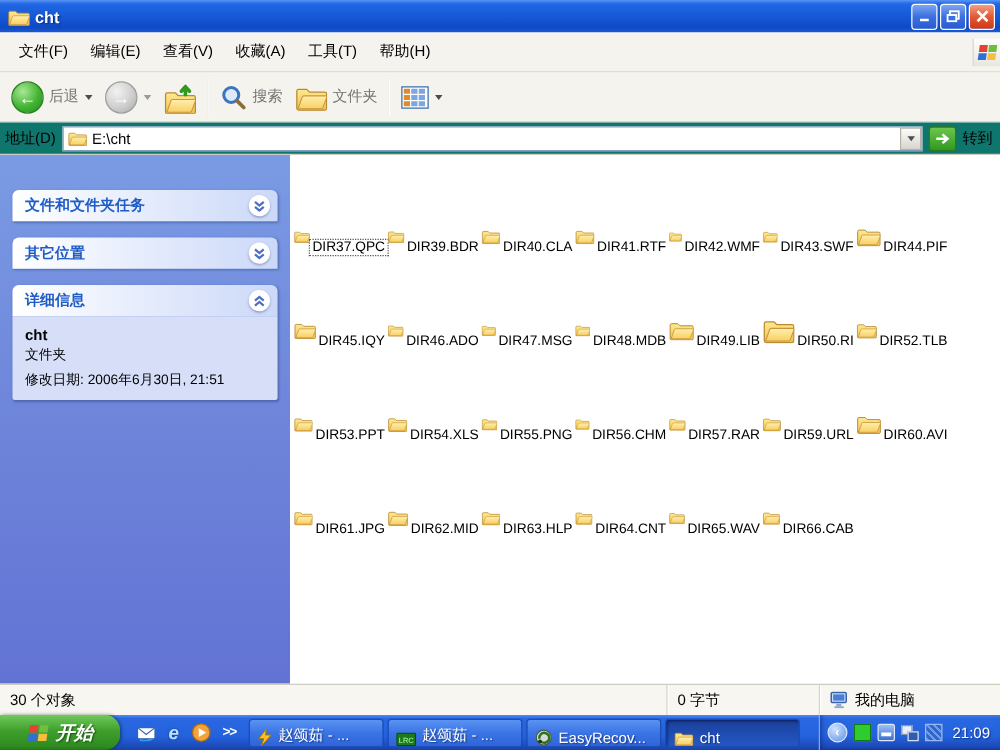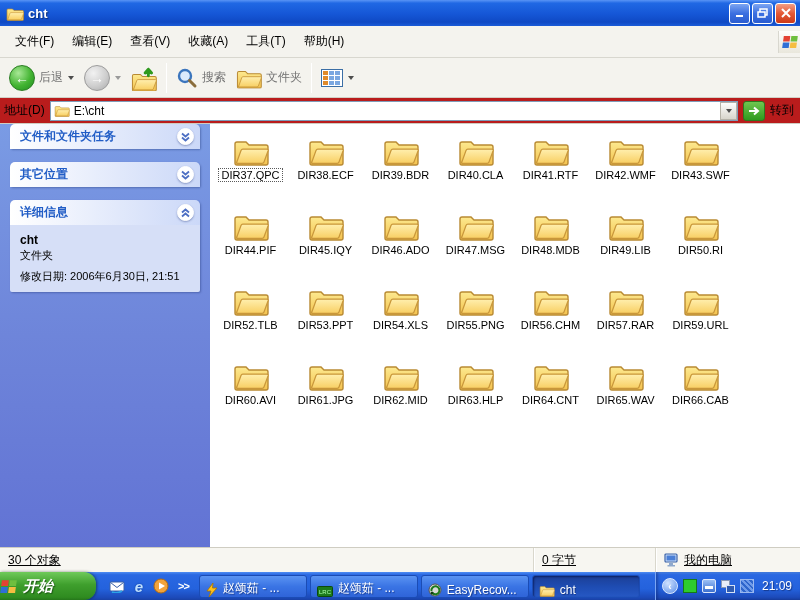--- a/index.html
+++ b/index.html
@@ -31,61 +31,61 @@
   .tsep { width:1px; height:30px; background:#d2d0c6; border-right:1px solid #fff; margin:0 4px; }
   .caret { width:0; height:0; border-left:3px solid transparent; border-right:3px solid transparent; border-top:4px solid #4d4d4d; margin-left:1px; }
   .circle-btn { width:26px; height:26px; border-radius:50%; display:flex; align-items:center; justify-content:center; }
   .circle-back { background:radial-gradient(circle at 35% 30%,#a8e896 0%,#43b432 55%,#1f8c1f 100%); border:1px solid #2a7d22; }
   .circle-fwd { background:radial-gradient(circle at 35% 30%,#f2f2f2 0%,#cfcfcf 55%,#a9a9a9 100%); border:1px solid #9c9c9c; }
   .arrow-glyph { color:#fff; font-weight:bold; font-size:14px; line-height:1; }
   .views-box { width:22px; height:18px; border:1px solid #3b6ea5; background:#fff; display:grid; grid-template-columns:5px 5px 5px; grid-template-rows:4px 4px 4px; gap:1px; padding:1px; }
   .views-box i { background:#7ba7e0; } .views-box i.o { background:#e08a2a; }
 
   
-  .addressbar { height:26px; background:#b91c1c; border-bottom:1px solid #cfcdc2; display:flex; align-items:center; padding:0 4px; gap:5px; }
+  .addressbar { height:26px; background:#0f766e; border-bottom:1px solid #cfcdc2; display:flex; align-items:center; padding:0 4px; gap:5px; }
   .addr-label { color:#000; }
   .addr-input { flex:1; height:20px; background:#fff; border:1px solid #7f9db9; display:flex; align-items:center; padding-left:3px; }
   .addr-input .ficon { width:16px; height:13px; margin-right:4px; }
   .addr-value { flex:1; font-size:12px; }
   .addr-drop { width:17px; height:18px; background:linear-gradient(180deg,#fdfdfd,#d8d5cc); border:1px solid #b5b2a8; display:flex; align-items:center; justify-content:center; }
   .go-btn { width:22px; height:20px; border-radius:3px; border:1px solid #2c7a1f; background:linear-gradient(180deg,#6fc64f,#2f9a1e); display:flex; align-items:center; justify-content:center; color:#fff; font-weight:bold; }
   .go-label { color:#000; margin-right:2px; }
 
   
   .content { flex:1; display:flex; min-height:0; }
-  .sidebar { width:210px; background:linear-gradient(180deg,#7a9be4 0%,#6e85da 50%,#6273d4 100%); padding:0 10px; overflow:hidden; }
+  .sidebar { width:232px; background:linear-gradient(180deg,#7a9be4 0%,#6e85da 50%,#6273d4 100%); padding:28px 10px; overflow:hidden; }
   .panel { margin-bottom:13px; border-radius:5px 5px 2px 2px; box-shadow:1px 1px 2px rgba(20,40,100,.35); }
   .panel-head { height:25px; border-radius:5px 5px 0 0; background:linear-gradient(90deg,#fff 0%,#cbd8f8 100%);
     display:flex; align-items:center; justify-content:space-between; padding:0 6px 0 10px; cursor:default; }
   .panel-title { color:#215dc6; font-weight:bold; font-size:12px; }
   .chev-btn { width:17px; height:17px; border-radius:50%; background:#fff; border:1px solid #fff; box-shadow:0 1px 2px rgba(30,50,120,.4); display:flex; align-items:center; justify-content:center; }
   .panel-body { background:#d6dff7; border-radius:0 0 2px 2px; padding:8px 10px; font-size:11px; color:#000; }
   .pb-name { font-weight:bold; font-size:12px; }
   .pb-line { margin-top:1px; }
   .pb-modified { margin-top:6px; line-height:1.35; }
 
   .main { flex:1; background:#fff; overflow:hidden; }
   .file-grid { display:grid; grid-template-columns:repeat(7,75px); grid-auto-rows:75px; padding:5px 0 0 3px; }
-  .cell { display:flex; flex-direction:column; align-items:center; padding-top:7px; cursor:default; }
+  .cell { display:flex; flex-direction:row; align-items:flex-end; padding-top:7px; cursor:default; }
   .cell svg { width:36px; height:30px; }
   .flabel { margin-top:3px; font-size:11px; color:#000; padding:0 2px; white-space:nowrap; }
   .cell.selected .flabel { outline:1px dotted #5a5a5a; }
 
   
   .statusbar { height:25px; background:#f7f6f1; border-top:1px solid #cfcdc2; display:flex; align-items:center; font-size:12px; color:#000; }
-  .sb-sec { height:100%; display:flex; align-items:center; padding:0 8px;text-decoration:underline; }
+  .sb-sec { height:100%; display:flex; align-items:center; padding:0 8px; }
   .sb-left { flex:1; }
   .sb-mid { width:122px; border-left:1px solid #d9d7cc; box-shadow:inset 1px 0 0 #fff; }
   .sb-right { width:145px; border-left:1px solid #d9d7cc; box-shadow:inset 1px 0 0 #fff; gap:5px; }
 
   
   .taskbar { height:28px; background:linear-gradient(180deg,#4f8df2 0%,#2a68e2 10%,#2462dd 60%,#1c49b8 92%,#1941a5 100%); display:flex; align-items:stretch; }
   .start-btn { width:96px; border-radius:0 12px 12px 0; margin-right:8px;
     background:linear-gradient(180deg,#6fca5a 0%,#3f9f2d 45%,#2f8b20 90%,#25761a 100%);
-    box-shadow:1px 0 3px rgba(0,30,0,.5); display:flex; align-items:center; justify-content:flex-start; gap:6px; cursor:default; }
+    box-shadow:1px 0 3px rgba(0,30,0,.5); display:flex; align-items:center; justify-content:center; gap:6px; cursor:default; }
   .start-text { color:#fff; font-weight:bold; font-style:italic; font-size:15px; text-shadow:1px 1px 1px #1d5a14; }
   .quicklaunch { display:flex; align-items:center; gap:4px; padding:0 4px; }
   .ql-icon { width:18px; height:18px; display:flex; align-items:center; justify-content:center; }
   .ql-more { color:#fff; font-weight:bold; font-size:11px; letter-spacing:-1px; padding:0 4px; }
   .tasks { display:flex; align-items:center; gap:3px; padding:2px 2px; flex:1; min-width:0; }
   .task-btn { width:108px; height:23px; border-radius:3px; border:1px solid #1b4cb5;
     background:linear-gradient(180deg,#5a93f2 0%,#3a74e4 50%,#2f64d8 100%);
     display:flex; align-items:flex-end; gap:5px; padding:0 6px; color:#fff; font-size:12px; cursor:default; overflow:hidden; }
   .task-btn .tlabel { white-space:nowrap; overflow:hidden; text-overflow:ellipsis; text-shadow:1px 1px 1px rgba(10,30,90,.6); }
   .task-btn.active { background:linear-gradient(180deg,#1c3f96 0%,#1e4cb2 50%,#2658c4 100%); box-shadow:inset 1px 1px 2px rgba(0,10,60,.6); }
@@ -283,26 +283,20 @@
           <div class="cell selected">
             <svg viewBox="0 0 36 30">
               <use href="#folderSym"></use>
             </svg>
             <div class="flabel">DIR37.QPC</div>
           </div>
           <div class="cell">
             <svg viewBox="0 0 36 30">
               <use href="#folderSym"></use>
             </svg>
-            <div class="flabel">DIR38.ECF</div>
-          </div>
-          <div class="cell">
-            <svg viewBox="0 0 36 30">
-              <use href="#folderSym"></use>
-            </svg>
             <div class="flabel">DIR39.BDR</div>
           </div>
           <div class="cell">
             <svg viewBox="0 0 36 30">
               <use href="#folderSym"></use>
             </svg>
             <div class="flabel">DIR40.CLA</div>
           </div>
           <div class="cell">
             <svg viewBox="0 0 36 30">

